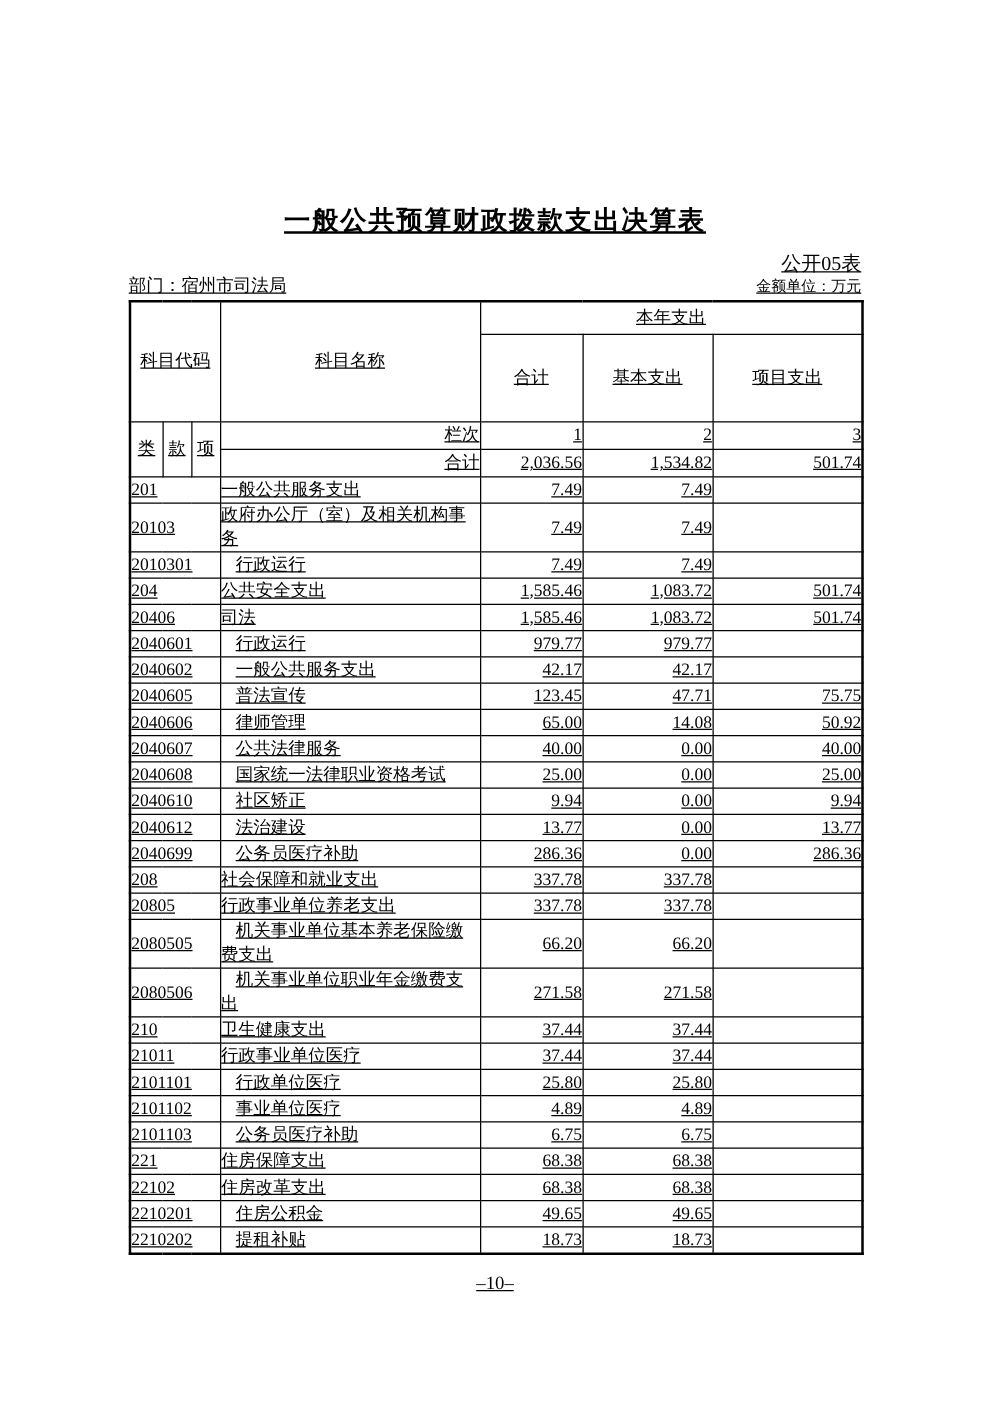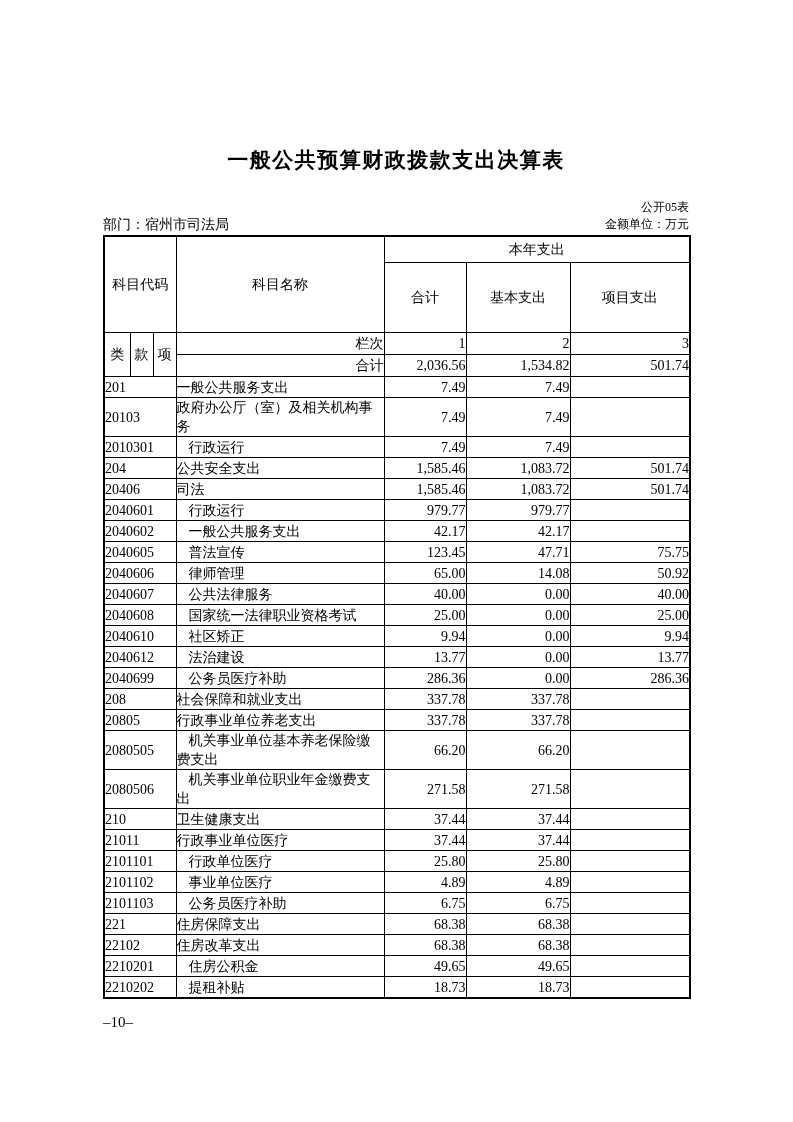--- a/index.html
+++ b/index.html
@@ -1,26 +1,26 @@
 <!DOCTYPE html>
 <html><head>
 <meta charset="utf-8">
 <style>
   html,body { margin:0; padding:0; }
   body {
     width:793px; height:1122px; background:#ffffff; color:#000;
     font-family:"Liberation Serif","DejaVu Serif",serif;
     position:relative; overflow:hidden;
   }
-  .page { position:absolute; left:103px; top:0; width:586px; }
+  .page { position:absolute; left:103px; top:16px; width:586px;text-decoration:underline; }
   .title {
     margin:0; padding-top:148px; text-align:center;
     font-size:21px; font-weight:bold; letter-spacing:1.5px; line-height:24px;
   }
-  .form-label { margin-top:28px; text-align:right; font-size:12px; line-height:14px; }
+  .form-label { margin-top:17px; text-align:right; font-size:16px; line-height:14px; }
   .meta-row {
     display:flex; justify-content:space-between; align-items:flex-start;
     margin-top:3px; margin-bottom:2px;
   }
   .dept { font-size:14px; line-height:16px; }
   .unit { font-size:12px; line-height:14px; }
 
   table.budget {
     border-collapse:collapse; table-layout:fixed; width:586px;
     border:2px solid #000;
@@ -37,21 +37,21 @@
   tr.h-gtotal td { height:21px; }
   tbody tr.data-row td { height:20px; }
 
   td.code { text-align:left; padding-left:3px; }
   td.name { text-align:left; padding-left:3px; padding-right:2px; }
   td.name.indent { text-indent:12px;margin-top:36px; }
   td.num  { text-align:right; padding-right:3px; }
   td.ctr  { text-align:right; }
 
   .note { margin-top:5px; font-size:13.5px; line-height:18px; text-align:left; }
-  .page-number { margin-top:14px; text-align:left; font-size:15px; line-height:18px; padding-right:0px; }
+  .page-number { margin-top:14px; text-align:center; font-size:15px; line-height:18px; padding-right:0px; }
 </style>
 </head>
 <body>
 
 <div class="page">
 
   <h1 class="title">一般公共预算财政拨款支出决算表</h1>
 
   <div class="form-label">公开05表</div>
 

